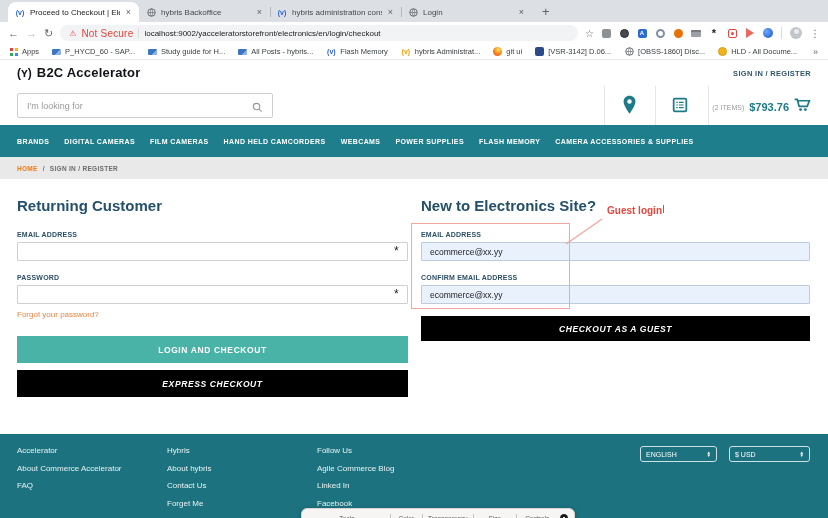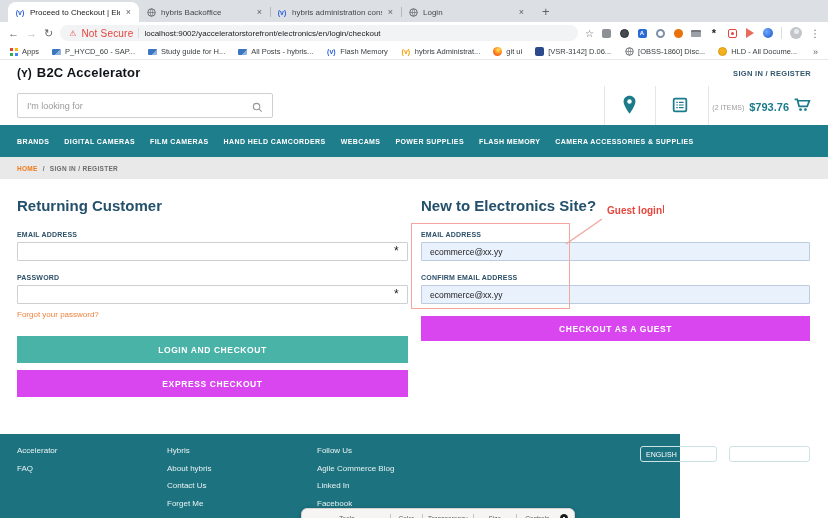--- a/index.html
+++ b/index.html
@@ -95,29 +95,29 @@
   .main { position:relative; height:255px; background:#fff; }
   .h1 { position:absolute; font-size:15px; font-weight:bold; color:#24506b; }
   .flabel { position:absolute; font-size:7px; font-weight:bold; color:#2d5068; letter-spacing:.2px; }
   .tinput { position:absolute; height:19px; border:1px solid #cfcfcf; background:#fff; border-radius:1px;
             font-size:8.5px; color:#222; padding:0 8px; outline:none; font-family:"Liberation Sans",sans-serif; }
   .req { position:absolute; font-size:12px; color:#222; }
   .linky { position:absolute; font-size:8px; color:#f0823f; text-decoration:none; }
   .bigbtn { position:absolute; border:none; color:#fff; font-size:8.5px; font-weight:bold; letter-spacing:.6px;
             display:flex; align-items:center; justify-content:center; cursor:pointer; font-family:"Liberation Sans",sans-serif; }
   .btn-teal { background:#49b3a8; }
-  .btn-orange { background:#d946ef; }
+  .btn-orange { background:#000000;font-style:italic; }
   .guest-input { background:#e9f1fd !important; border:1px solid #bccbde !important; }
   .anno-box { position:absolute; left:411px; top:44px; width:159px; height:86px; border:1px solid #f4a79e; pointer-events:none; }
   .anno-text { position:absolute; left:607px; top:26px; font-size:10px; font-weight:bold; color:#e8453c; }
   .anno-cursor { display:inline-block; width:1px; height:8px; background:#e8453c; vertical-align:top; margin-left:1px; }
   .anno-svg { position:absolute; left:0; top:0; width:828px; height:255px; pointer-events:none; }
 
   
-  .footer { position:absolute; top:434px; left:0; width:680px; height:84px; background:#1c727f; }
+  .footer { position:absolute; top:434px; left:0; width:828px; height:84px; background:#1c727f; }
   .fcol { position:absolute; top:8px; display:flex; flex-direction:column; }
   .fcol a { color:#e8f3f3; font-size:8px; text-decoration:none; line-height:17.5px; }
   .fselect { position:absolute; top:12px; height:16px; border:1px solid #cde2e5; border-radius:3px; display:flex;
              align-items:center; justify-content:space-between; padding:0 5px; color:#fff; font-size:7px; }
   .fsel-arrows { display:flex; flex-direction:column; line-height:3.5px; font-size:4.5px; color:#fff; }
 
   
   .cap-toolbar { position:absolute; left:301px; top:508px; width:274px; height:20px; background:#f7f5f3;
                  border:1px solid #d8d4d1; border-radius:6px; box-shadow:0 1px 4px rgba(0,0,0,.25);
                  display:flex; align-items:center; font-size:6.5px; color:#5a5a5a; padding:0 6px; }
@@ -345,20 +345,21 @@
     <div class="anno-box"></div>
     <svg class="anno-svg">
       <line x1="602" y1="40" x2="566" y2="65" stroke="#f4a79e" stroke-width="1.4"></line>
     </svg>
     <div class="anno-text"><span>Guest login</span><span class="anno-cursor"></span></div>
   </div>
 
   <div class="footer">
     <div class="fcol" style="left:17px;">
       <a href="#">Accelerator</a>
+      <a href="#">About Commerce Accelerator</a>
       <a href="#">FAQ</a>
     </div>
     <div class="fcol" style="left:167px;">
       <a href="#">Hybris</a>
       <a href="#">About hybris</a>
       <a href="#">Contact Us</a>
       <a href="#">Forget Me</a>
     </div>
     <div class="fcol" style="left:317px;">
       <a href="#">Follow Us</a>

